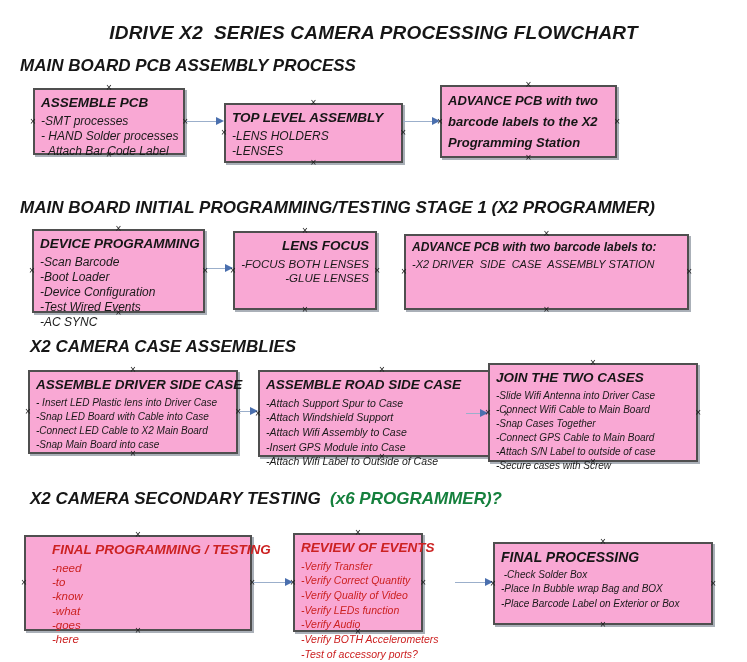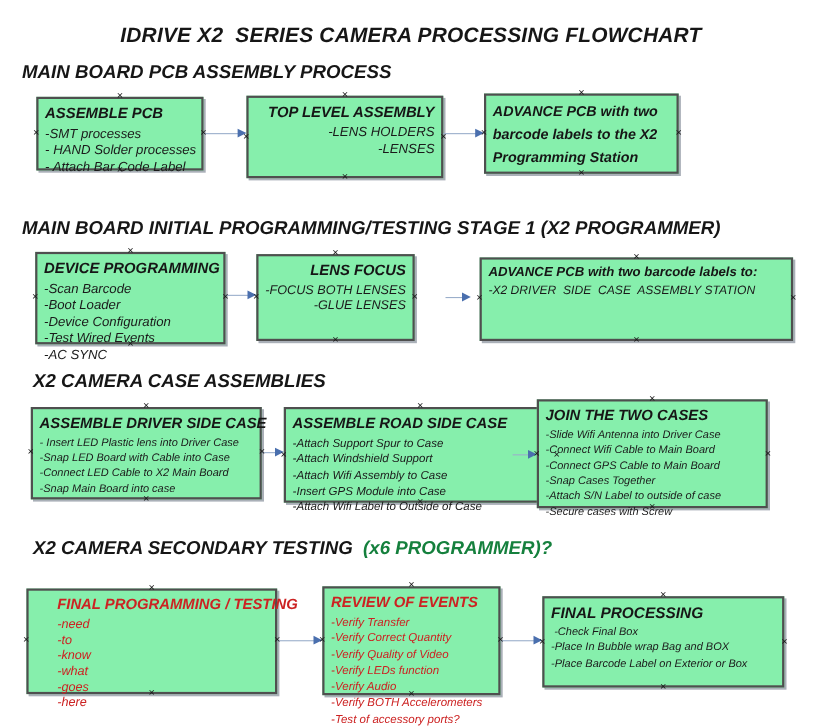--- a/index.html
+++ b/index.html
@@ -19,21 +19,21 @@
     text-align:center;font-size:19px;font-weight:bold;
     white-space:pre;letter-spacing:.2px;color:#161616;
   }
   .sec-h{
     position:absolute;font-size:17px;font-weight:bold;
     white-space:pre;color:#161616;
   }
   .sec-h .red{color:#15803d;}
   .box{
     position:absolute;
-    background:#86efac;
+    background:#f9a8d4;
     border:2px solid #4f4f4f;
     box-shadow:2px 2px 0 #aab0b8;
     padding:4px 6px 0 6px;
     box-sizing:border-box;
     overflow:visible;
   }
   .box-title{
     font-weight:bold;font-size:13.5px;line-height:1.3;
     margin:0 0 2px 0;white-space:pre;color:#161616;
   }
@@ -91,21 +91,21 @@
         <div class="box-item">-SMT processes</div>
         <div class="box-item">- HAND Solder processes</div>
         <div class="box-item">- Attach Bar Code Label</div>
       </div>
   </div>
 
   <div class="arrow" style="left:185px;top:117px;width:39px;">
       <i class="ah"></i>
     </div>
 
-  <div class="box i12" style="left:224px;top:87px;width:179px;height:75px;text-align:right;">
+  <div class="box i12" style="left:224px;top:103px;width:179px;height:60px;">
     <i class="anc anc-t"></i>
       <i class="anc anc-b"></i>
       <i class="anc anc-l"></i>
       <i class="anc anc-r"></i>
     <div class="box-title">TOP LEVEL ASSEMBLY</div>
     <div class="box-items">
         <div class="box-item">-LENS HOLDERS</div>
         <div class="box-item">-LENSES</div>
       </div>
   </div>
@@ -153,21 +153,21 @@
     <div class="box-items">
         <div class="box-item">-FOCUS BOTH LENSES</div>
         <div class="box-item">-GLUE LENSES</div>
       </div>
   </div>
 
   <div class="arrow" style="left:405px;top:266px;width:23px;">
       <i class="ah"></i>
     </div>
 
-  <div class="box t12 i11" style="left:436px;top:234px;width:285px;height:76px;">
+  <div class="box t12 i11" style="left:404px;top:234px;width:285px;height:76px;">
     <i class="anc anc-t"></i>
       <i class="anc anc-b"></i>
       <i class="anc anc-l"></i>
       <i class="anc anc-r"></i>
     <div class="box-title">ADVANCE PCB with two barcode labels to:</div>
     <div class="box-items">
         <div class="box-item">-X2 DRIVER  SIDE  CASE  ASSEMBLY STATION</div>
       </div>
   </div>
 
@@ -212,22 +212,22 @@
 
   <div class="box i10" style="left:488px;top:363px;width:210px;height:99px;">
     <i class="anc anc-t"></i>
       <i class="anc anc-b"></i>
       <i class="anc anc-l"></i>
       <i class="anc anc-r"></i>
     <div class="box-title">JOIN THE TWO CASES</div>
     <div class="box-items">
         <div class="box-item">-Slide Wifi Antenna into Driver Case</div>
         <div class="box-item">-Connect Wifi Cable to Main Board</div>
+        <div class="box-item">-Snap Cases Together</div>
         <div class="box-item">-Connect GPS Cable to Main Board</div>
-        <div class="box-item">-Snap Cases Together</div>
         <div class="box-item">-Attach S/N Label to outside of case</div>
         <div class="box-item">-Secure cases with Screw</div>
       </div>
   </div>
 
   <div class="sec-h" style="left:30px;top:489px;"><span>X2 CAMERA SECONDARY TESTING  </span><span class="red">(x6 PROGRAMMER)?</span></div>
 
   <div class="box red-box" style="left:24px;top:535px;width:228px;height:96px;padding-left:26px;">
     <i class="anc anc-t"></i>
       <i class="anc anc-b"></i>
@@ -241,21 +241,21 @@
         <div class="box-item">-what</div>
         <div class="box-item">-goes</div>
         <div class="box-item">-here</div>
       </div>
   </div>
 
   <div class="arrow" style="left:252px;top:578px;width:41px;">
       <i class="ah"></i>
     </div>
 
-  <div class="box red-box i105" style="left:293px;top:533px;width:162px;height:99px;">
+  <div class="box red-box i105" style="left:293px;top:533px;width:130px;height:99px;">
     <i class="anc anc-t"></i>
       <i class="anc anc-b"></i>
       <i class="anc anc-l"></i>
       <i class="anc anc-r"></i>
     <div class="box-title">REVIEW OF EVENTS</div>
     <div class="box-items">
         <div class="box-item">-Verify Transfer</div>
         <div class="box-item">-Verify Correct Quantity</div>
         <div class="box-item">-Verify Quality of Video</div>
         <div class="box-item">-Verify LEDs function</div>
@@ -269,19 +269,19 @@
       <i class="ah"></i>
     </div>
 
   <div class="box i10 t14" style="left:493px;top:542px;width:220px;height:83px;">
     <i class="anc anc-t"></i>
       <i class="anc anc-b"></i>
       <i class="anc anc-l"></i>
       <i class="anc anc-r"></i>
     <div class="box-title">FINAL PROCESSING</div>
     <div class="box-items">
-        <div class="box-item"> -Check Final Box</div>
+        <div class="box-item"> -Check Solder Box</div>
         <div class="box-item">-Place In Bubble wrap Bag and BOX</div>
         <div class="box-item">-Place Barcode Label on Exterior or Box</div>
       </div>
   </div>
 
 </div>
 
 </body></html>

